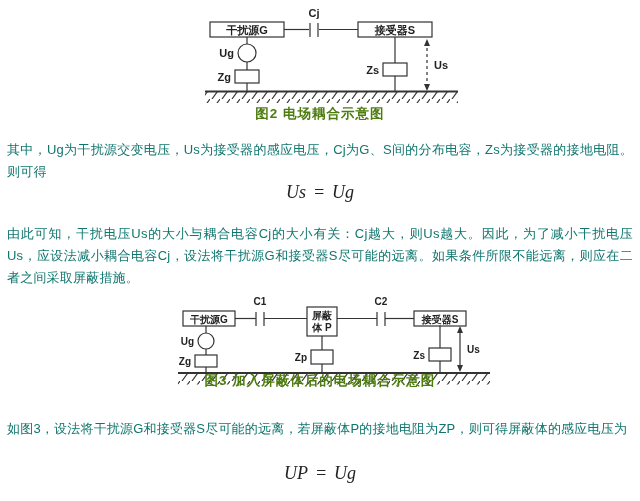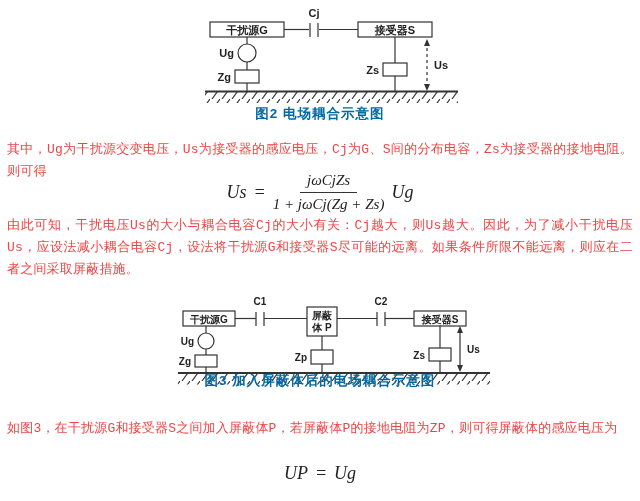--- a/index.html
+++ b/index.html
@@ -2,25 +2,25 @@
 <html><head>
 <meta charset="utf-8">
 <style>
   html,body{margin:0;padding:0;background:#ffffff;}
   .page{
     position:relative;width:640px;height:501px;background:#ffffff;
     font-family:"Liberation Sans",sans-serif;color:#3a3a3a;overflow:hidden;
   }
   .para{
     position:absolute;left:7px;width:626px;font-size:13px;line-height:22px;
-    text-align:justify;color:#ef4444;letter-spacing:.2px;font-family:Liberation Mono, monospace;
+    text-align:justify;color:#0f766e;letter-spacing:.2px;
   }
   .caption{
     position:absolute;left:0;width:640px;text-align:center;
-    font-size:13.5px;font-weight:600;color:#0369a1;letter-spacing:1px;
+    font-size:13.5px;font-weight:600;color:#4d7c0f;letter-spacing:1px;
   }
   .formula{
     position:absolute;left:0;width:640px;display:flex;justify-content:center;
     align-items:center;gap:7px;font-family:"Liberation Serif",serif;
     font-style:italic;color:#222;
   }
   .formula .lhs,.formula .eq,.formula .mult{font-size:18px;}
   .frac{display:inline-flex;flex-direction:column;align-items:center;font-size:15px;line-height:1.25;}
   .frac .num{padding:0 7px 2px;border-bottom:1.4px solid #333;}
   .frac .den{padding-top:2px;}
@@ -84,28 +84,24 @@
     <rect x="205" y="92" width="253" height="11" fill="url(#hatch2)"></rect>
   </svg>
 
   <div class="caption" style="top:105px;">图2 电场耦合示意图</div>
 
   <div class="para" style="top:139px;">其中，Ug为干扰源交变电压，Us为接受器的感应电压，Cj为G、S间的分布电容，Zs为接受器的接地电阻。则可得</div>
 
   <div class="formula" style="top:170px;height:44px;">
     <span class="lhs">Us</span>
     <span class="eq">=</span>
-    <span class="frac">
-      <span class="num">jωCjZs</span>
-      <span class="den">1 + jωCj(Zg + Zs)</span>
-    </span>
     <span class="mult">Ug</span>
   </div>
 
-  <div class="para" style="top:215px;">由此可知，干扰电压Us的大小与耦合电容Cj的大小有关：Cj越大，则Us越大。因此，为了减小干扰电压Us，应设法减小耦合电容Cj，设法将干扰源G和接受器S尽可能的远离。如果条件所限不能远离，则应在二者之间采取屏蔽措施。</div>
+  <div class="para" style="top:223px;">由此可知，干扰电压Us的大小与耦合电容Cj的大小有关：Cj越大，则Us越大。因此，为了减小干扰电压Us，应设法减小耦合电容Cj，设法将干扰源G和接受器S尽可能的远离。如果条件所限不能远离，则应在二者之间采取屏蔽措施。</div>
 
   <svg class="fig" style="top:293px;" width="640" height="94" viewBox="0 0 640 94">
     <defs>
       <pattern id="hatch3" patternUnits="userSpaceOnUse" width="10" height="11">
         <line x1="2" y1="11" x2="10" y2="0" stroke="#333" stroke-width="1.2"></line>
       </pattern>
     </defs>
 
     <g>
       <line class="stroke" x1="235" y1="25.5" x2="256" y2="25.5"></line>
@@ -161,21 +157,21 @@
       <polygon class="arrowhead" points="460,79 457,72 463,72"></polygon>
     </g>
     <text class="lbl" x="467" y="60" font-size="10" text-anchor="start">Us</text>
 
     <line class="thick" x1="178" y1="80" x2="490" y2="80"></line>
     <rect x="178" y="80.5" width="312" height="11" fill="url(#hatch3)"></rect>
   </svg>
 
   <div class="caption" style="top:372px;">图3 加入屏蔽体后的电场耦合示意图</div>
 
-  <div class="para" style="top:418px;">如图3，在干扰源G和接受器S之间加入屏蔽体P，若屏蔽体P的接地电阻为ZP，则可得屏蔽体的感应电压为</div>
+  <div class="para" style="top:418px;">如图3，设法将干扰源G和接受器S尽可能的远离，若屏蔽体P的接地电阻为ZP，则可得屏蔽体的感应电压为</div>
 
   <div class="formula" style="top:452px;height:42px;text-align:center;">
     <span class="lhs">UP</span>
     <span class="eq">=</span>
     <span class="mult">Ug</span>
   </div>
 
 </div>
 
 </body></html>

